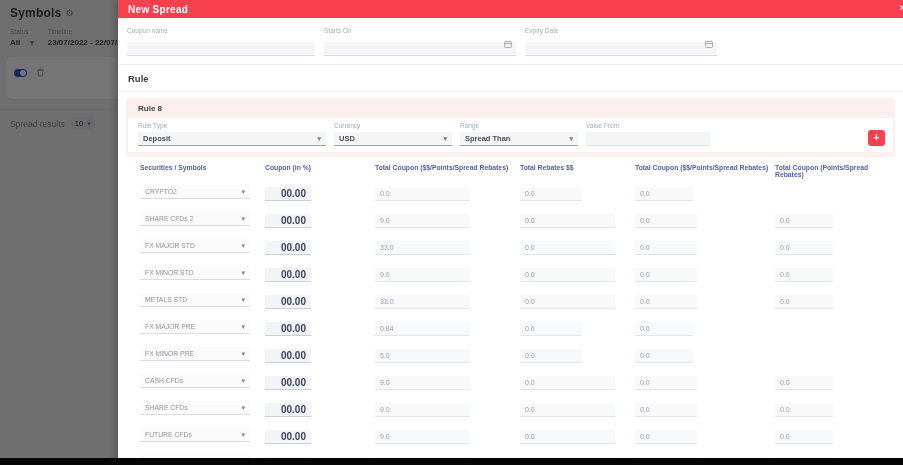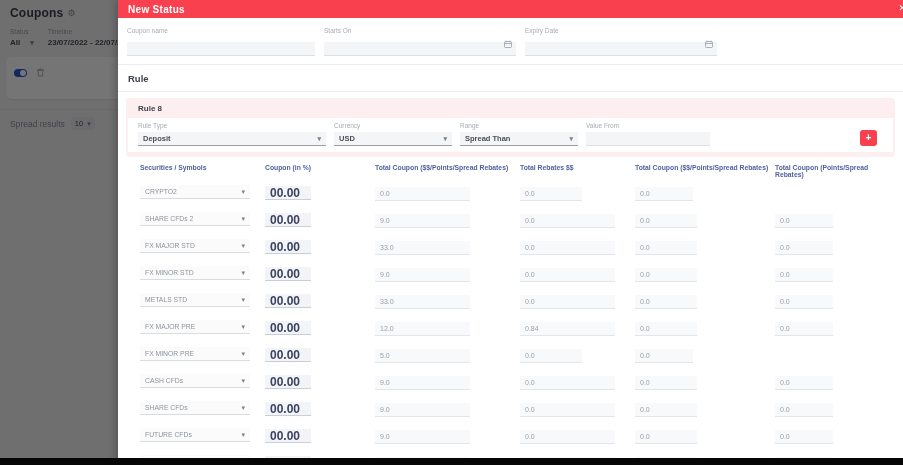--- a/index.html
+++ b/index.html
@@ -36,45 +36,45 @@
   .f-label { font-size:6.5px; color:#a6abb4; margin-bottom:3px; }
   .f-input { height:14px; background:#f4f5f7; border:none; border-bottom:1px solid #dcdfe4; font-size:8px; color:#4b4e57; padding:0 5px; width:100%; font-family:inherit; }
   .f-wrap { position:relative; }
   .cal { position:absolute; right:4px; top:3px; }
   .w-name { width:188px; } .w-date { width:192px; }
 
   .rule-heading { font-size:9.5px; font-weight:bold; color:#3e414b; padding:8px 10px 7px; border-bottom:1px solid #ededf0; }
 
   .rule-box { margin:6px 8px 0; background:#fdeef0; border-radius:4px; padding-bottom:5px; }
   .rule-box-title { font-size:8px; font-weight:bold; color:#3e414b; padding:6px 12px 5px; }
-  .rule-inner { background:#fff; margin:0 2px; padding:4px 16px 6px 10px; display:flex; align-items:flex-end; gap:8px; }
+  .rule-inner { background:#fff; margin:0 2px; padding:4px 8px 6px 10px; display:flex; align-items:flex-end; gap:8px; }
   .sel { height:14px; background:#f4f5f7; border-bottom:1px solid #9ba0a8; display:flex; align-items:center; padding:0 5px; font-size:7.5px; font-weight:bold; color:#4b4e57; cursor:pointer; }
   .sel .chev { margin-left:auto; }
   .w-ruletype { width:188px; } .w-cur { width:118px; } .w-range { width:118px; } .w-valfrom { width:124px; }
   .add-btn { margin-left:auto; width:17px; height:16px; background:#f9404f; border:none; border-radius:3px; color:#fff; font-size:10px; font-weight:bold; line-height:14px; cursor:pointer; align-self:center; margin-top:8px; }
 
   .grid { display:grid; grid-template-columns:125px 110px 145px 115px 140px 1fr; padding-left:22px; align-items:start; }
   .thead { margin-top:7px; }
   .th { font-size:6.8px; font-weight:bold; color:#525f9e; padding-right:6px; }
   .trow { height:27px; align-items:center; }
   .cell-sel { width:110px; height:14px; background:#fbfbfc; border-bottom:1px solid #d9dce1; display:flex; align-items:center; padding:0 5px; font-size:6.8px; color:#8d939c; cursor:pointer; }
   .cell-sel .chev { margin-left:auto; }
   .in { height:14px; background:#f8f9fb; border:none; border-bottom:1px solid #e2e5ea; font-size:7px; color:#9aa0a8; padding:0 5px; font-family:inherit; }
-  .in-coupon { width:46px; background:#f2f4f7; border-bottom:1px solid #c9cdd5; font-size:12px; font-weight:bold; color:#3c4260; }
+  .in-coupon { width:46px; background:#f2f4f7; border-bottom:1px solid #c9cdd5; font-size:10px; font-weight:bold; color:#3c4260;text-align:right; }
   .in-c3 { width:95px; } .in-c4 { width:95px; } .in-c5 { width:62px; } .in-c6 { width:58px; }
 
   .bottom-bar { position:absolute; left:0; right:0; bottom:0; height:7px; background:#060606; z-index:50; }
   svg { display:block; }
 </style>
 </head>
 <body>
 
 <div class="backdrop">
   <div class="bd-top">
-    <span class="bd-title">Coupons</span>
+    <span class="bd-title">Symbols</span>
     <span class="bd-gear">⚙</span>
   </div>
   <div class="bd-filters">
     <div class="field">
       <span class="bd-label">Status</span>
       <span class="bd-select">
         <span>All</span>
         <span class="chev">▾</span>
       </span>
     </div>
@@ -96,21 +96,21 @@
     <span class="bd-results-select">
       <span>10</span>
       <span class="chev">▾</span>
     </span>
   </div>
   <div class="overlay"></div>
 </div>
 
 <div class="modal">
   <div class="modal-header">
-    <span class="modal-title">New Status</span>
+    <span class="modal-title">New Spread</span>
     <span class="modal-close">✕</span>
   </div>
 
   <div class="form-row">
     <div class="field w-name">
       <span class="f-label">Coupon name</span>
       <div class="f-wrap">
         <input class="f-input" value="" style="">
       </div>
     </div>
@@ -242,21 +242,20 @@
       <div><input class="in in-c5" value="0.0" style=""></div>
       <div><input class="in in-c6" value="0.0" style=""></div>
     </div>
 
     <div class="grid trow">
       <div class="cell-sel">
         <span>FX MAJOR PRE</span>
         <span class="chev">▾</span>
       </div>
       <div><input class="in in-coupon" value="00.00" style=""></div>
-      <div><input class="in in-c3" value="12.0" style=""></div>
       <div><input class="in in-c4" value="0.84" style=""></div>
       <div><input class="in in-c5" value="0.0" style=""></div>
       <div><input class="in in-c6" value="0.0" style=""></div>
     </div>
 
     <div class="grid trow">
       <div class="cell-sel">
         <span>FX MINOR PRE</span>
         <span class="chev">▾</span>
       </div>

